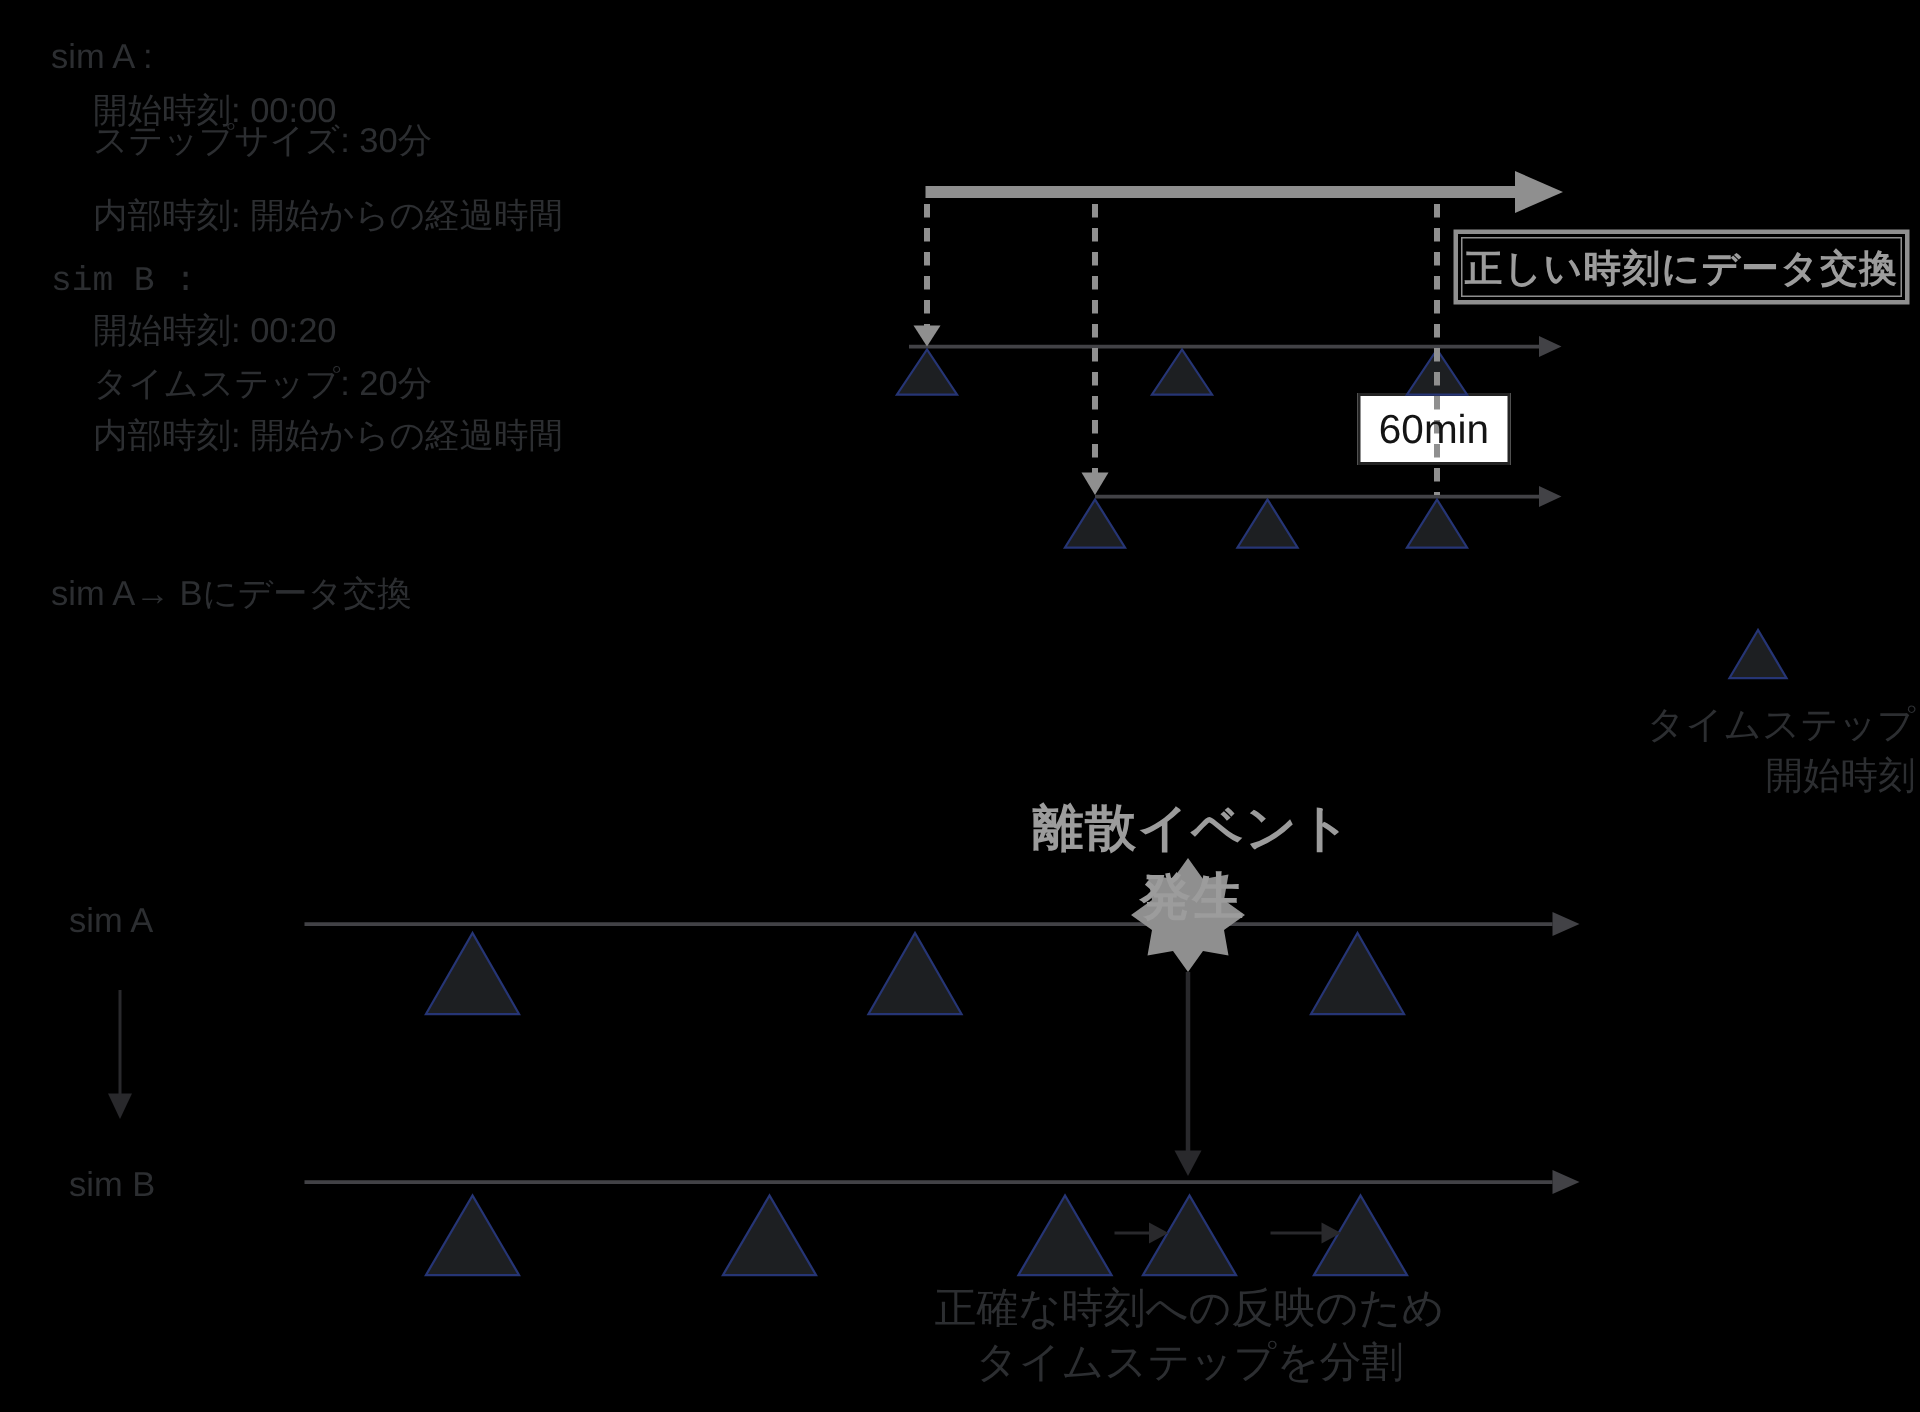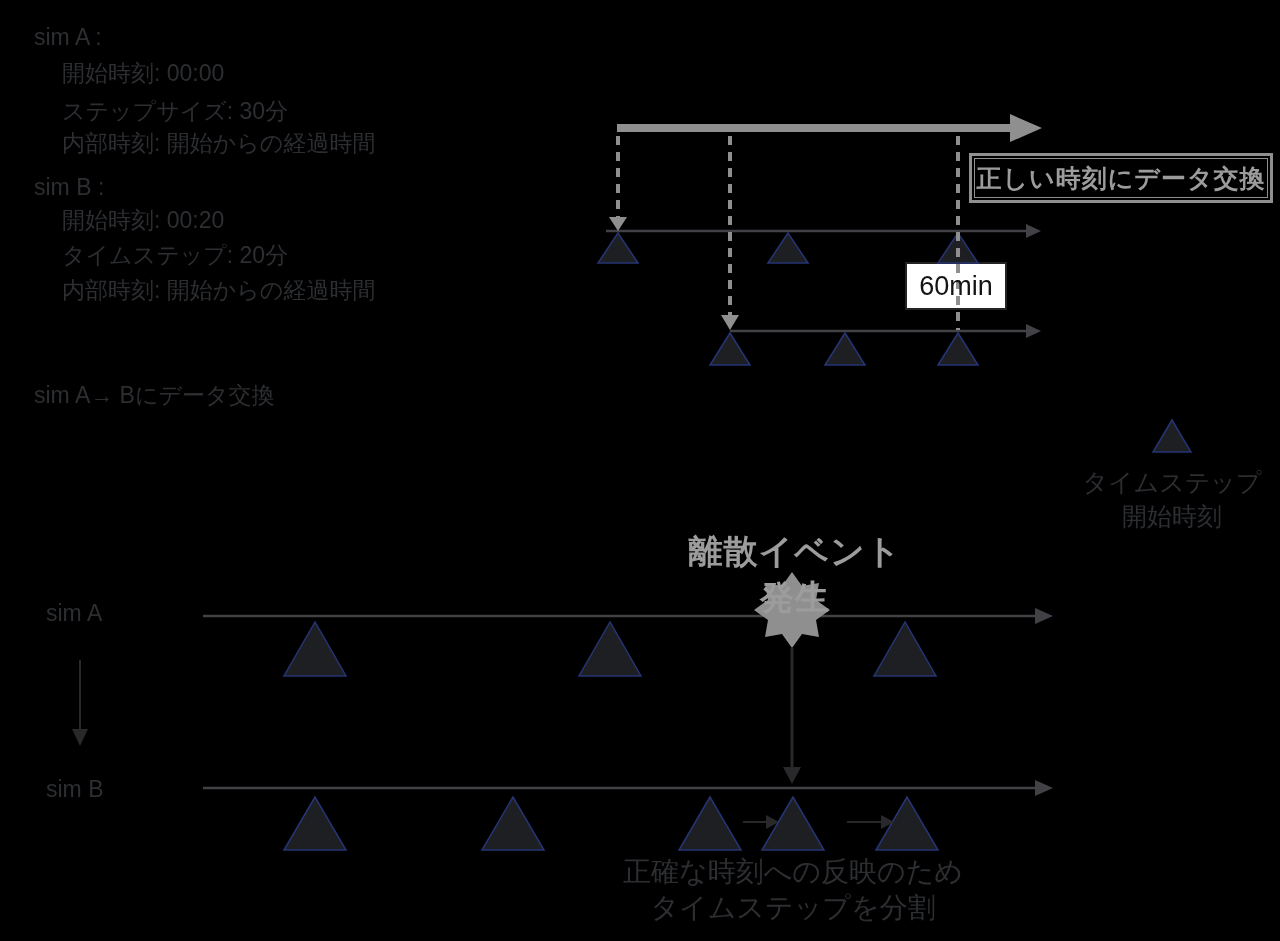--- a/index.html
+++ b/index.html
@@ -20,21 +20,21 @@
     width: 1280px; height: 941px;
     background: var(--bg);
     overflow: hidden;
     font-family: "Liberation Sans", "DejaVu Sans", sans-serif;
   }
   .stage { position: relative; width: 1280px; height: 803px; background: var(--bg); }
   .abs { position: absolute; }
   .body-text { font-size: 23px; line-height: 30px; color: var(--dark-text); white-space: nowrap; }
   .note-text { font-size: 23px; color: var(--dark-text); white-space: nowrap; }
   .label-text { font-size: 23px; color: var(--dark-text); white-space: nowrap; }
-  .legend-text { font-size: 25px; color: var(--dark-text); text-align: center; width: 210px; }
+  .legend-text { font-size: 25px; color: var(--dark-text); text-align: right; width: 210px; }
   .split-text { font-size: 28px; font-weight: 500; color: var(--dark-text); text-align: center; width: 360px; }
   .event-label { font-size: 34px; font-weight: 700; color: var(--gray-text); text-align: center; width: 240px; letter-spacing: 1px; }
   .z1 { z-index: 1; } .z2 { z-index: 2; } .z3 { z-index: 3; }
 
   .interval-box {
     left: 905px; top: 262px; width: 102px; height: 48px;
     background: var(--callout-bg);
     border: 2px solid var(--callout-border);
   }
   .interval-text {
@@ -124,24 +124,24 @@
     <polygon points="881,815 881,829 894,822" class="dark-fill"></polygon>
 
     <polygon points="792,572 802,586 819,583 816,600 830,610 816,620 819,637 802,634 792,648 782,634 765,637 768,620 754,610 768,600 765,583 782,586" class="gray-fill"></polygon>
 
     <line x1="792" y1="648" x2="792" y2="769" stroke-width="3" class="dark-stroke"></line>
     <polygon points="783,767 801,767 792,784" class="dark-fill"></polygon>
   </svg>
 
   <div class="abs body-text z3" style="left:34px; top:22px;">sim A :</div>
   <div class="abs body-text z3" style="left:62px; top:58px;">開始時刻: 00:00</div>
-  <div class="abs body-text z3" style="left:62px; top:96px;">ステップサイズ: 30分</div>
+  <div class="abs body-text z3" style="left:62px; top:78px;">ステップサイズ: 30分</div>
   <div class="abs body-text z3" style="left:62px; top:128px;">内部時刻:  開始からの経過時間</div>
 
-  <div class="abs body-text z3" style="left:34px; top:172px;">sim B :</div>
+  <div class="abs body-text z3" style="left:34px; top:172px;font-family:Liberation Mono, monospace;">sim B :</div>
   <div class="abs body-text z3" style="left:62px; top:205px;">開始時刻: 00:20</div>
   <div class="abs body-text z3" style="left:62px; top:240px;">タイムステップ: 20分</div>
   <div class="abs body-text z3" style="left:62px; top:275px;">内部時刻:  開始からの経過時間</div>
 
   <div class="abs note-text z3" style="left:34px; top:380px;">sim A→ Bにデータ交換</div>
 
   <div class="abs callout-box z3">
     <span>正しい時刻にデータ交換</span>
   </div>
 

